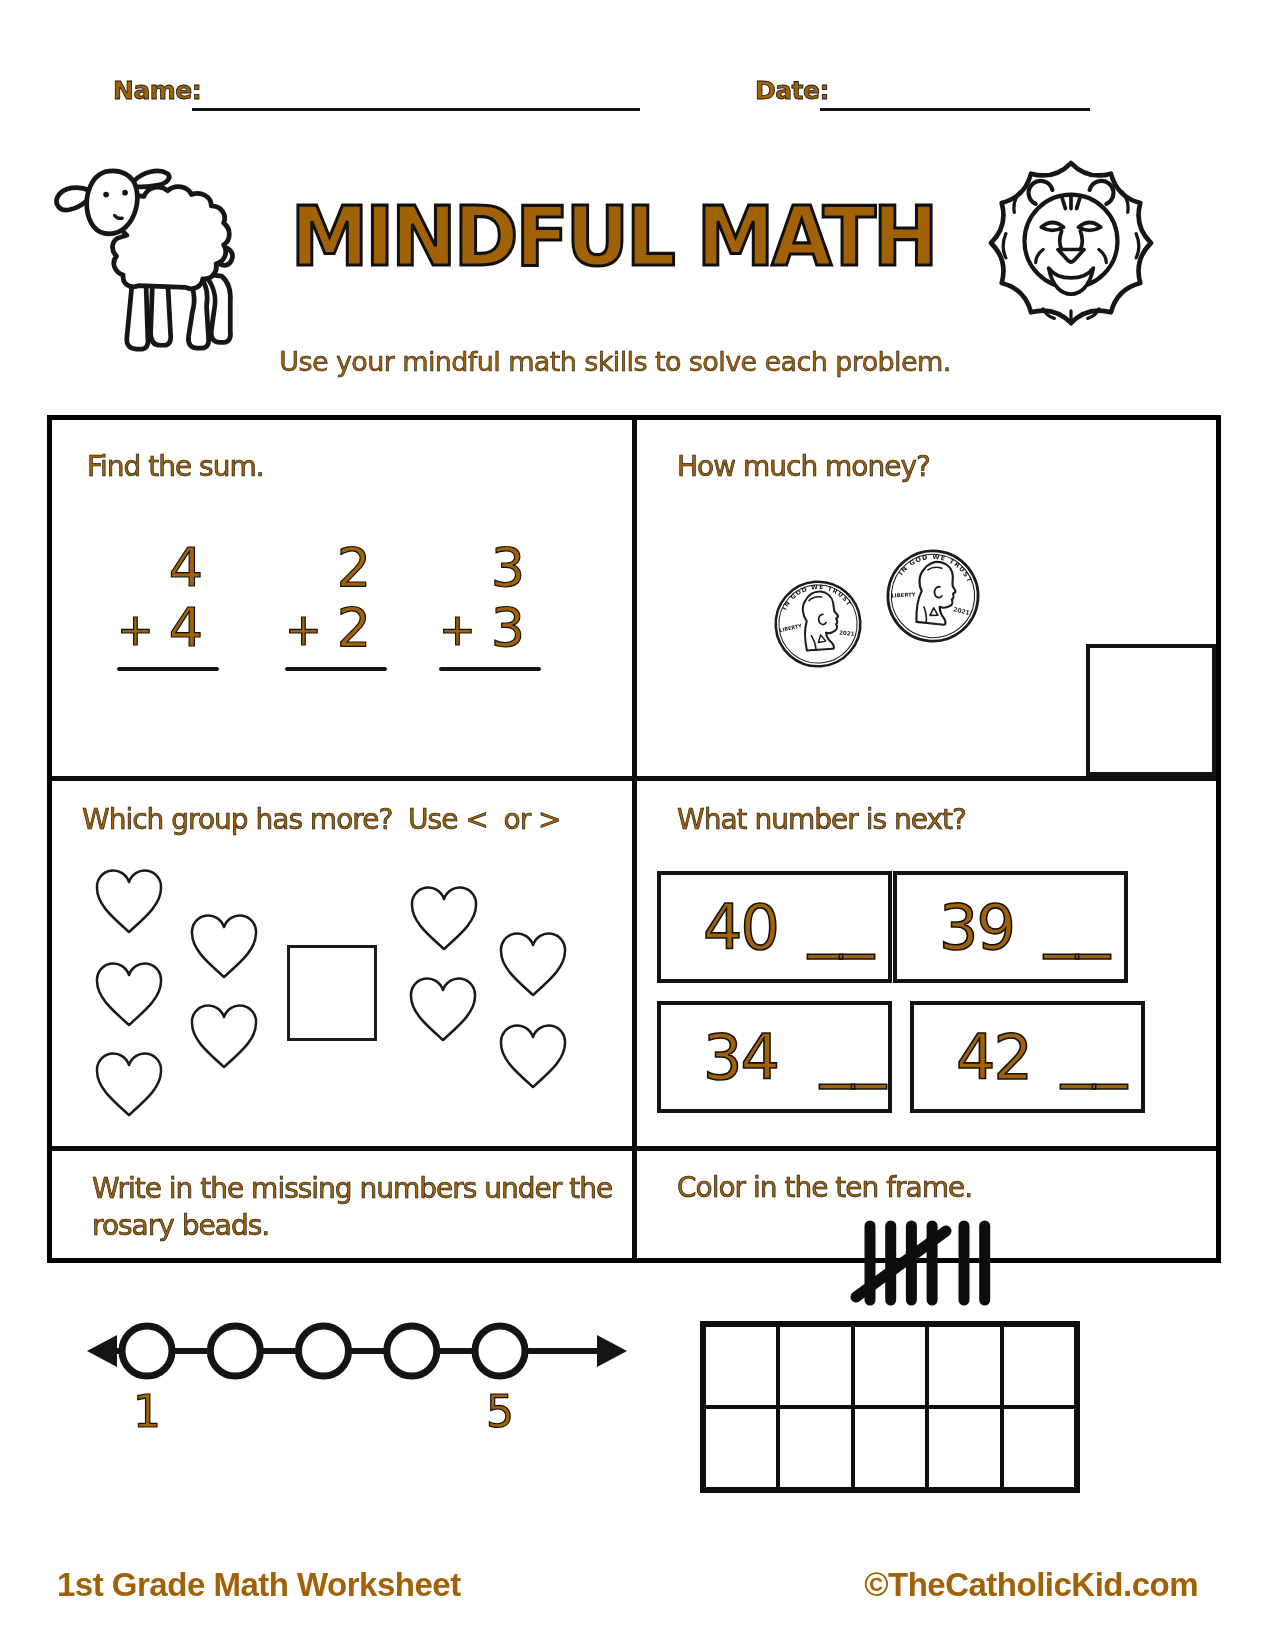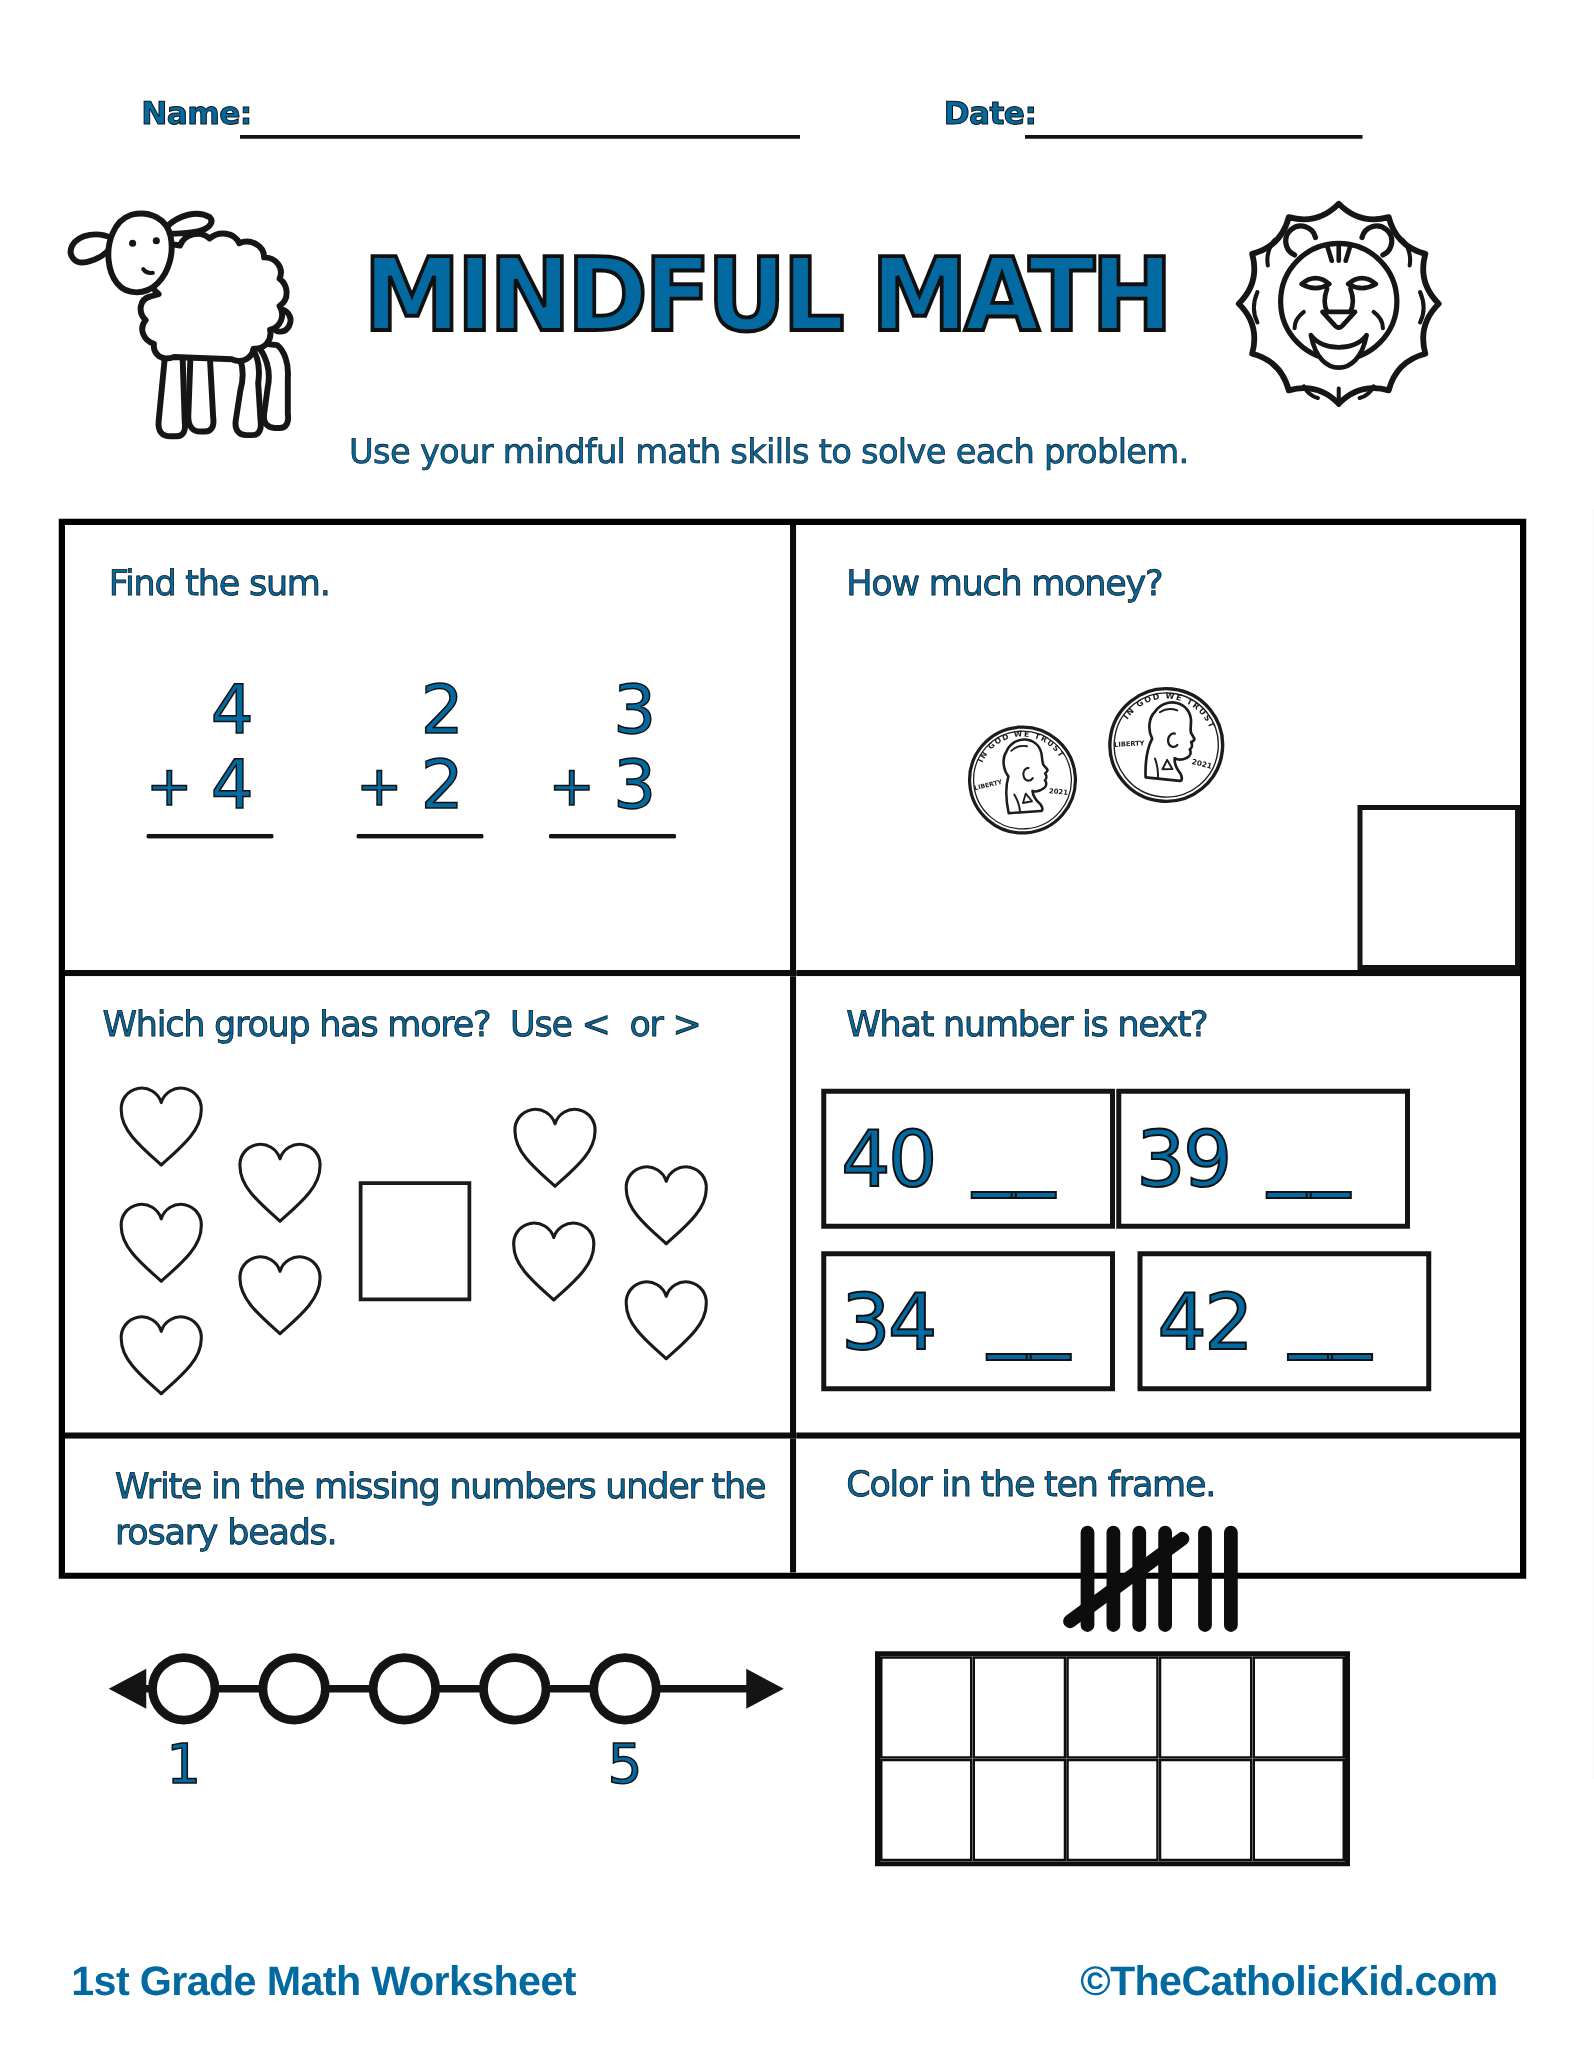--- a/index.html
+++ b/index.html
@@ -1,18 +1,18 @@
 <!DOCTYPE html>
 <html><head>
 <meta charset="utf-8">
 <style>
   html,body{margin:0;padding:0;background:#e8e8e8;}
   .page{
     position:relative;width:1275px;height:1650px;background:#ffffff;
-    margin:0 auto;overflow:hidden;color:#0369a1;
+    margin:0 auto;overflow:hidden;color:#a16207;
     font-family:"DejaVu Sans",sans-serif;
   }
   .abs{position:absolute;}
   
   .hdr-label{font-size:25px;font-weight:700;-webkit-text-stroke:.8px #111;letter-spacing:-.5px;}
   .write-line{border-bottom:3px solid #141414;height:30px;}
   
   .title{
     font-size:78px;font-weight:800;letter-spacing:-3px;line-height:1;
     -webkit-text-stroke:3px #101010;text-align:center;white-space:nowrap;
@@ -49,21 +49,21 @@
   }
   
   .heart{position:absolute;width:78px;height:74px;}
   .cmp-square{
     position:absolute;left:235px;top:164px;width:90px;height:96px;
     box-sizing:border-box;border:3px solid #1a1a1a;background:#fff;
   }
   
   .nn-box{
     position:absolute;width:235px;height:112px;box-sizing:border-box;
-    border:4px solid #141414;display:flex;align-items:center;padding-left:12px;background:#fff;
+    border:4px solid #141414;display:flex;align-items:center;padding-left:42px;background:#fff;
   }
   .nn-val{font-size:62px;-webkit-text-stroke:1.6px #111;letter-spacing:-2px;}
   .nn-blank{font-size:68px;-webkit-text-stroke:1.6px #111;margin-left:30px;letter-spacing:-2px;transform:translateY(-8px);}
   
   .rosary-title{line-height:1.32;}
   .bead-label{position:absolute;width:60px;text-align:center;font-size:44px;-webkit-text-stroke:1.2px #111;}
   
   .tenframe{
     position:absolute;left:63px;top:170px;width:380px;height:172px;box-sizing:border-box;
     border:4px solid #0e0e0e;display:grid;

